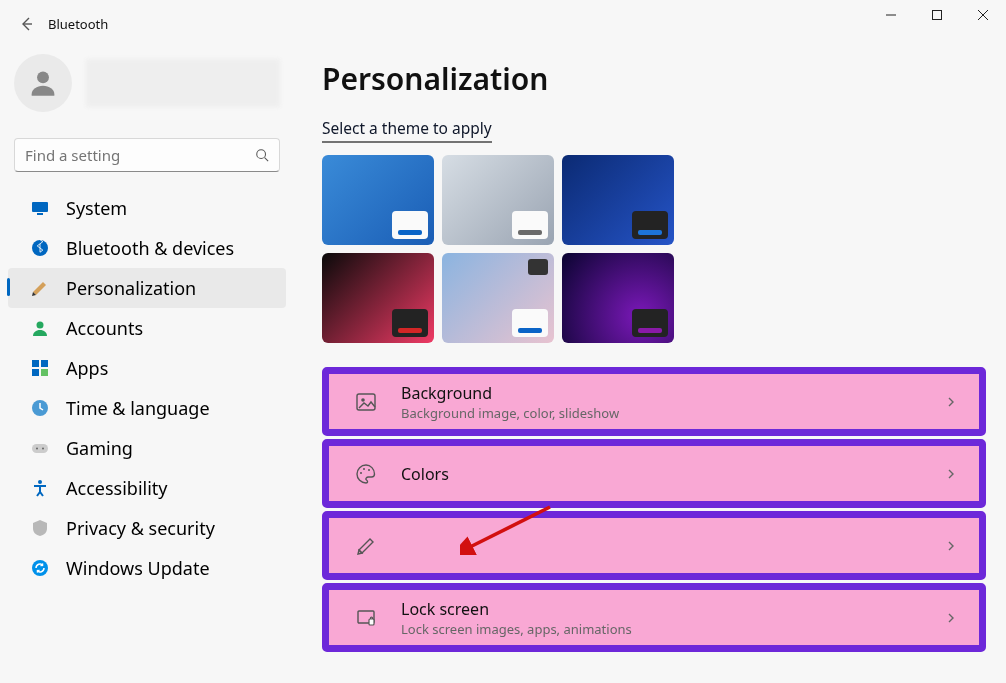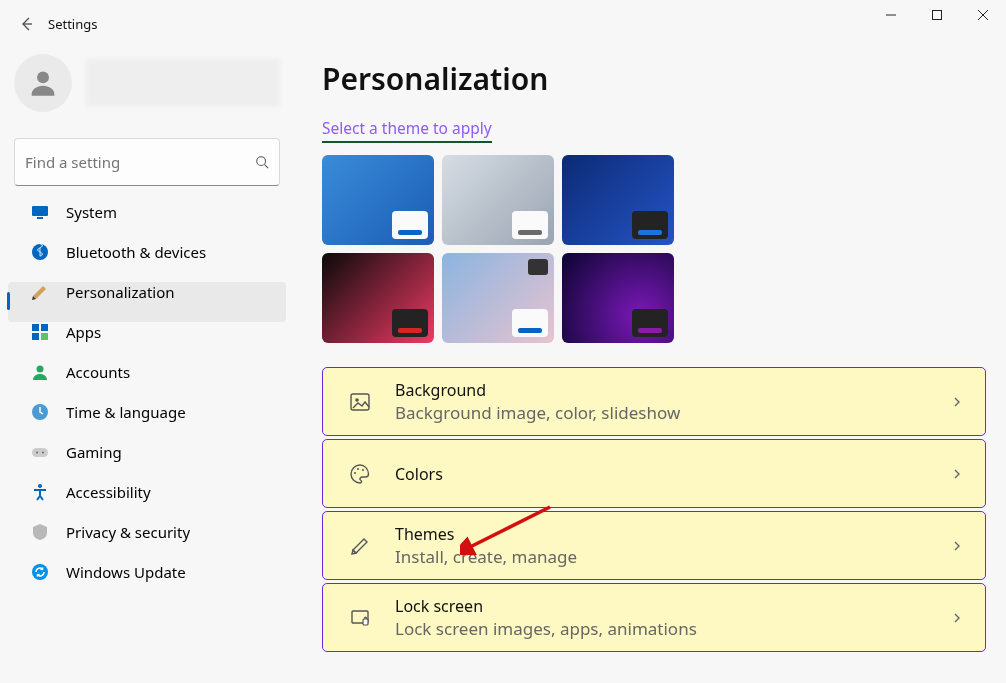--- a/index.html
+++ b/index.html
@@ -11,60 +11,60 @@
     .titletxt{font-size:13px;margin-left:2px;color:#111}
     .winctl{position:absolute;top:0;right:0;display:flex}
     .wcbtn{width:46px;height:30px;display:flex;align-items:center;justify-content:center}
 
     
     .left{position:absolute;top:50px;left:0;width:294px}
     .userrow{height:66px;display:flex;align-items:center;padding-left:14px}
     .avatar{width:58px;height:58px;border-radius:999px;background:#eaeaea;display:flex;align-items:center;justify-content:center}
     .blurbox{width:194px;height:48px;background:#eee;margin-left:14px;border-radius:2px;filter:blur(2px)}
 
-    .search{margin:22px 14px 12px 14px;height:48px;background:#fdfdfd;border:1px solid #d8d8d8;border-bottom:1.5px solid #8a8a8a;border-radius:4px;display:flex;align-items:center;padding:0 10px}
+    .search{margin:22px 14px 12px 14px;height:34px;background:#fdfdfd;border:1px solid #d8d8d8;border-bottom:1.5px solid #8a8a8a;border-radius:4px;display:flex;align-items:center;padding:0 10px}
     .search input{flex:1;border:none;outline:none;background:transparent;font-size:15px;color:#555}
 
     .nav{margin-top:16px}
-    .navitem{height:40px;display:flex;padding-left:22px;font-size:15px;border-radius:4px;margin:0 8px;position:relative}
+    .navitem{height:40px;display:flex;align-items:center;padding-left:22px;font-size:18px;border-radius:4px;margin:0 8px;position:relative}
     .navitem.active{background:#e9e9e9}
     .navitem.active::before{content:"";position:absolute;left:-1px;top:10px;width:3px;height:18px;background:#0067c0;border-radius:2px}
     .nicon{width:20px;height:20px;margin-right:16px;display:flex;align-items:center;justify-content:center}
 
     
     .main{position:absolute;top:50px;left:322px;right:20px}
     .h1{font-size:30px;font-weight:600;color:#111;margin-top:8px}
-    .subh{font-size:15.5px;color:#8b5cf6;margin-top:18px;display:inline-block;border-bottom:2px solid #14532d;padding-bottom:2px}
+    .subh{font-size:15.5px;color:#0f172a;margin-top:18px;display:inline-block;border-bottom:2px solid #737373;padding-bottom:2px}
 
     .themes{margin-top:12px;display:grid;grid-template-columns:repeat(3,112px);grid-template-rows:90px 90px;gap:8px}
     .thtile{border-radius:6px;position:relative;overflow:hidden}
     .corner{position:absolute;right:6px;bottom:6px;width:36px;height:28px;border-radius:4px;display:flex;align-items:flex-end;justify-content:center}
     .bar{width:24px;height:5px;border-radius:2px;margin-bottom:4px}
 
     .cards{margin-top:24px}
-    .card{height:69px;background:#fef9c3;border:1px solid #6d28d9;border-radius:5px;margin-bottom:3px;display:flex;align-items:center;padding:0 26px;position:relative}
+    .card{height:69px;background:#f9a8d4;border:7px solid #6d28d9;border-radius:5px;margin-bottom:3px;display:flex;align-items:center;padding:0 26px;position:relative}
     .cicon{width:22px;height:22px;margin-right:24px;display:flex;align-items:center;justify-content:center}
     .ctitle{font-size:16px;color:#111}
-    .cdesc{font-size:17px;color:#666;margin-top:0}
+    .cdesc{font-size:13px;color:#666;margin-top:0}
     .chev{position:absolute;right:22px;top:50%;transform:translateY(-50%)}
 
     
     .arrow{position:absolute;left:460px;top:505px;pointer-events:none}
   </style>
 </head>
 <body>
 
 <div class="titlebar">
   <div class="backbtn">
     <svg width="16" height="16" viewBox="0 0 16 16">
         <path d="M10 2 L4 8 L10 14" stroke="#555" stroke-width="1.4" fill="none"></path>
         <path d="M4 8 H13" stroke="#555" stroke-width="1.4"></path>
       </svg>
   </div>
-  <div class="titletxt">Settings</div>
+  <div class="titletxt">Bluetooth</div>
 </div>
 
 <div class="winctl">
   <div class="wcbtn">
       <svg width="10" height="10">
         <path d="M0 5 H10" stroke="#222" stroke-width="1"></path>
       </svg>
     </div>
   <div class="wcbtn">
       <svg width="10" height="10">
@@ -121,36 +121,36 @@
           <svg width="20" height="20" viewBox="0 0 20 20">
             <path d="M3 14 L13 4l3 3L6 17z" fill="#d4a05a"></path>
             <path d="M3 14l-1 4 4-1z" fill="#333"></path>
           </svg>
         </span>
         <span>Personalization</span>
       </div>
       <div class="navitem">
         <span class="nicon">
           <svg width="20" height="20" viewBox="0 0 20 20">
+            <circle cx="10" cy="7" r="3.5" fill="#25a85f"></circle>
+            <path d="M3 18c0-3.5 3-6 7-6s7 2.5 7 6z" fill="#25a85f"></path>
+          </svg>
+        </span>
+        <span>Accounts</span>
+      </div>
+      <div class="navitem">
+        <span class="nicon">
+          <svg width="20" height="20" viewBox="0 0 20 20">
             <rect x="2" y="2" width="7" height="7" fill="#0067c0"></rect>
             <rect x="11" y="2" width="7" height="7" fill="#0067c0"></rect>
             <rect x="2" y="11" width="7" height="7" fill="#0067c0"></rect>
             <rect x="11" y="11" width="7" height="7" fill="#63c163"></rect>
           </svg>
         </span>
         <span>Apps</span>
-      </div>
-      <div class="navitem">
-        <span class="nicon">
-          <svg width="20" height="20" viewBox="0 0 20 20">
-            <circle cx="10" cy="7" r="3.5" fill="#25a85f"></circle>
-            <path d="M3 18c0-3.5 3-6 7-6s7 2.5 7 6z" fill="#25a85f"></path>
-          </svg>
-        </span>
-        <span>Accounts</span>
       </div>
       <div class="navitem">
         <span class="nicon">
           <svg width="20" height="20" viewBox="0 0 20 20">
             <circle cx="10" cy="10" r="8" fill="#4a9ad4"></circle>
             <path d="M10 5v5l3 2" stroke="#fff" fill="none" stroke-width="1.5"></path>
           </svg>
         </span>
         <span>Time &amp; language</span>
       </div>
@@ -265,24 +265,20 @@
             <path d="M4 2l4 4-4 4" stroke="#666" fill="none" stroke-width="1.4"></path>
           </svg></span>
       </div>
       <div class="card">
         <span class="cicon">
           <svg width="22" height="22" viewBox="0 0 22 22">
             <path d="M4 15 L15 4l3 3L7 18z" stroke="#555" fill="none" stroke-width="1.4"></path>
             <path d="M4 15l-1 4 4-1z" stroke="#555" fill="none" stroke-width="1.4"></path>
           </svg>
         </span>
-        <div>
-          <div class="ctitle">Themes</div>
-          <div class="cdesc">Install, create, manage</div>
-        </div>
         <span class="chev"><svg width="12" height="12" viewBox="0 0 12 12">
             <path d="M4 2l4 4-4 4" stroke="#666" fill="none" stroke-width="1.4"></path>
           </svg></span>
       </div>
       <div class="card">
         <span class="cicon">
           <svg width="22" height="22" viewBox="0 0 22 22">
             <rect x="3" y="4" width="16" height="12" rx="1" stroke="#555" fill="none" stroke-width="1.4"></rect>
             <rect x="14" y="12" width="5" height="6" rx="1" stroke="#555" fill="#fcfcfc" stroke-width="1.2"></rect>
             <path d="M15.5 12v-1a1 1 0 0 1 2 0v1" stroke="#555" fill="none" stroke-width="1.2"></path>

